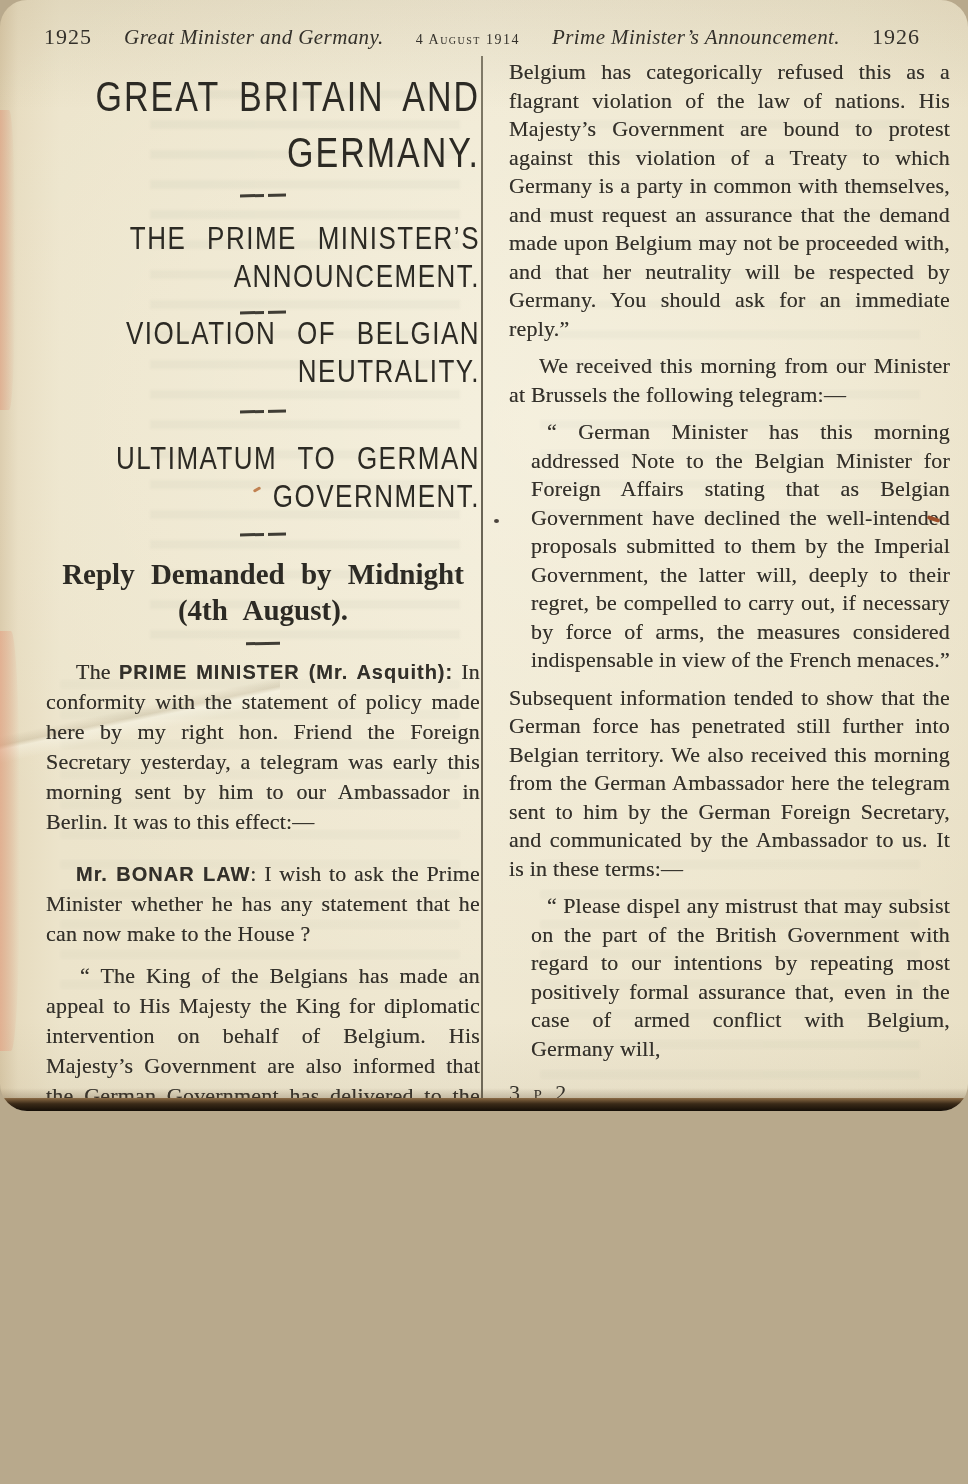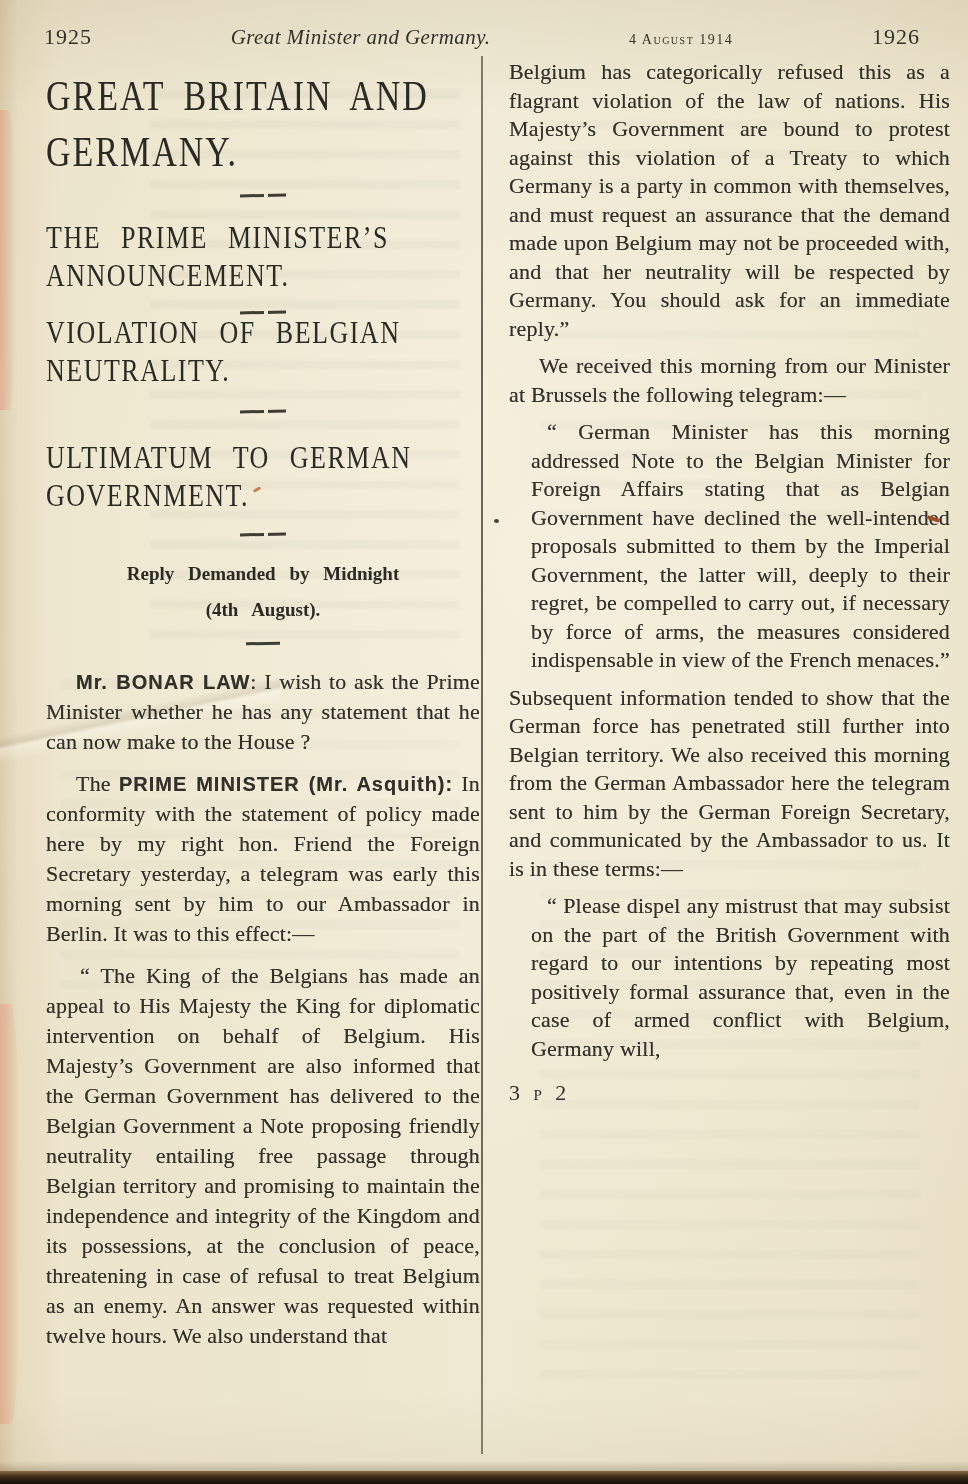--- a/index.html
+++ b/index.html
@@ -1,26 +1,27 @@
 <!DOCTYPE html>
 <html><head>
 <meta charset="utf-8">
 <style>
   html,body{margin:0;padding:0;background:#b8a98c;}
   .page{
     position:relative;
-    width:968px;height:1484px;
+    width:968px;height:1111px;
     margin:0 auto;
     background:
       radial-gradient(120% 85% at 58% 38%, rgba(255,253,242,.38), rgba(255,253,242,0) 62%),
       linear-gradient(90deg, #d9c9a9 0px, #e7dcc0 18px, #ece4cb 60px, #efe8d2 50%, #ece4cb 88%, #e9e0c6 100%),
       #ece4cb;
     overflow:hidden;
     font-family:"Liberation Serif", serif;
     color:#33302a;
+    border-radius:27px;
   }
   
   .vignette{position:absolute;inset:0;pointer-events:none;
     background:
       linear-gradient(180deg, rgba(130,110,70,.10), rgba(130,110,70,0) 110px),
       linear-gradient(0deg, rgba(130,110,70,.08), rgba(130,110,70,0) 90px);}
   .edge-pink-top{position:absolute;left:0;top:110px;width:15px;height:300px;
     background:linear-gradient(90deg, rgba(225,155,125,.55), rgba(225,155,125,0));border-radius:0 40% 40% 0;}
   .edge-pink-bottom{position:absolute;left:0;bottom:60px;width:20px;height:420px;
     background:linear-gradient(90deg, rgba(230,160,130,.6), rgba(230,160,130,0));border-radius:0 45% 45% 0;}
@@ -46,25 +47,25 @@
   .rh-title{font-style:italic;letter-spacing:.4px;}
   .rh-date{font-variant:small-caps;letter-spacing:1.5px;font-size:14px;}
 
   
   .divider{position:absolute;left:481px;top:56px;height:1398px;width:2px;background:linear-gradient(180deg,#6e6856,#4f4a3c 20%,#5a5444 80%,#756e5a);opacity:.85;}
   .col{position:absolute;top:58px;}
   .col-left{left:46px;width:434px;}
   .col-right{left:509px;width:441px;}
 
   
-  .h-sans{font-family:Liberation Serif, serif;text-align:left;color:#2c2a24;}
+  .h-sans{font-family:Liberation Sans, sans-serif;text-align:right;color:#2c2a24;}
   .h1{margin-top:10px;font-size:34px;line-height:56px;letter-spacing:2px;word-spacing:8px;}
   .h2{font-size:26px;line-height:38px;letter-spacing:1.5px;word-spacing:12px;}
   .stretch{display:inline-block;transform:scaleY(1.24);transform-origin:center;white-space:nowrap;}
-  .h-serif{margin-top:20px;text-align:center;font-weight:700;font-size:19px;line-height:36px;word-spacing:9px;color:#2c2a24;}
+  .h-serif{margin-top:20px;text-align:center;font-weight:700;font-size:29px;line-height:36px;word-spacing:9px;color:#2c2a24;}
   .rule{width:46px;height:3px;margin:16px auto 0;transform:rotate(-1deg);
     background:linear-gradient(90deg,#403d35 0 52%, rgba(64,61,53,0) 52% 60%, #403d35 60% 100%);}
   .rule.m1{margin-top:14px;} .rule.m2{margin-top:16px;} .rule.m3{margin-top:20px;}
   .rule.m4{margin-top:18px;} .rule.small{width:34px;margin-top:14px;background:#403d35;}
   .sp1{margin-top:22px;} .sp2{} .sp3{margin-top:26px;}
 
   
   .para{margin:0;text-align:justify;font-size:22px;letter-spacing:.2px;
     text-shadow:0 0 .5px rgba(51,48,42,.55);}
   .col-left .para{line-height:30px;}
@@ -87,20 +88,21 @@
   <div class="ghost g3"></div>
   <div class="ghost g4"></div>
   <div class="crease"></div>
   <div class="edge-pink-top"></div>
   <div class="edge-pink-bottom"></div>
 
   <div class="running-head">
     <span class="folio">1925</span>
     <span class="rh-title">Great Minister and Germany.</span>
     <span class="rh-date">4 August 1914</span>
+    <span class="rh-title">Prime Minister’s Announcement.</span>
     <span class="folio">1926</span>
   </div>
 
   <div class="divider"></div>
 
   <div class="col col-left">
     <div class="h-sans h1">
       <span class="stretch">GREAT BRITAIN AND</span><br>
       <span class="stretch">GERMANY.</span>
     </div>
@@ -123,23 +125,23 @@
       <span class="stretch">GOVERNMENT.</span>
     </div>
     <div class="rule m4"></div>
 
     <div class="h-serif">
       <span>Reply Demanded by Midnight</span><br>
       <span>(4th August).</span>
     </div>
     <div class="rule small"></div>
 
+    <p class="para indent mt"><span>The </span><span class="speaker">PRIME MINISTER (Mr. Asquith):</span><span> In conformity with the statement of policy made here by my right hon. Friend the Foreign Secretary yesterday, a telegram was early this morning sent by him to our Ambassador in Berlin.  It was to this effect:—</span></p>
+
     <p class="para indent mt-lg"><span class="speaker">Mr. BONAR LAW</span><span>: I wish to ask the Prime Minister whether he has any statement that he can now make to the House ?</span></p>
-
-    <p class="para indent mt"><span>The </span><span class="speaker">PRIME MINISTER (Mr. Asquith):</span><span> In conformity with the statement of policy made here by my right hon. Friend the Foreign Secretary yesterday, a telegram was early this morning sent by him to our Ambassador in Berlin.  It was to this effect:—</span></p>
 
     <p class="para quote-first mt">“ The King of the Belgians has made an appeal to His Majesty the King for diplomatic intervention on behalf of Belgium.  His Majesty’s Government are also informed that the German Government has delivered to the Belgian Government a Note proposing friendly neutrality entailing free passage through Belgian territory and promising to maintain the independence and integrity of the Kingdom and its possessions, at the conclusion of peace, threatening in case of refusal to treat Belgium as an enemy. An answer was requested within twelve hours.  We  also  understand  that</p>
   </div>
 
   <div class="col col-right">
     <p class="para">Belgium has categorically refused this as a flagrant violation of the law of nations. His Majesty’s Government are bound to protest against this violation of a Treaty to which Germany is a party in common with themselves, and must request an assurance that the demand made upon Belgium may not be proceeded with, and that her neutrality will be respected by Germany.  You should ask for an immediate reply.”</p>
 
     <p class="para indent mt-sm">We received this morning from our Minister at Brussels the following telegram:—</p>
 
     <p class="para blockquote mt-sm">“ German Minister has this morning addressed Note to the Belgian Minister for Foreign Affairs stating that as Belgian Government have declined the well-intended proposals submitted to them by the Imperial Government, the latter will, deeply to their regret, be compelled to carry out, if necessary by force of arms, the measures considered indispensable in view of the French menaces.”</p>

